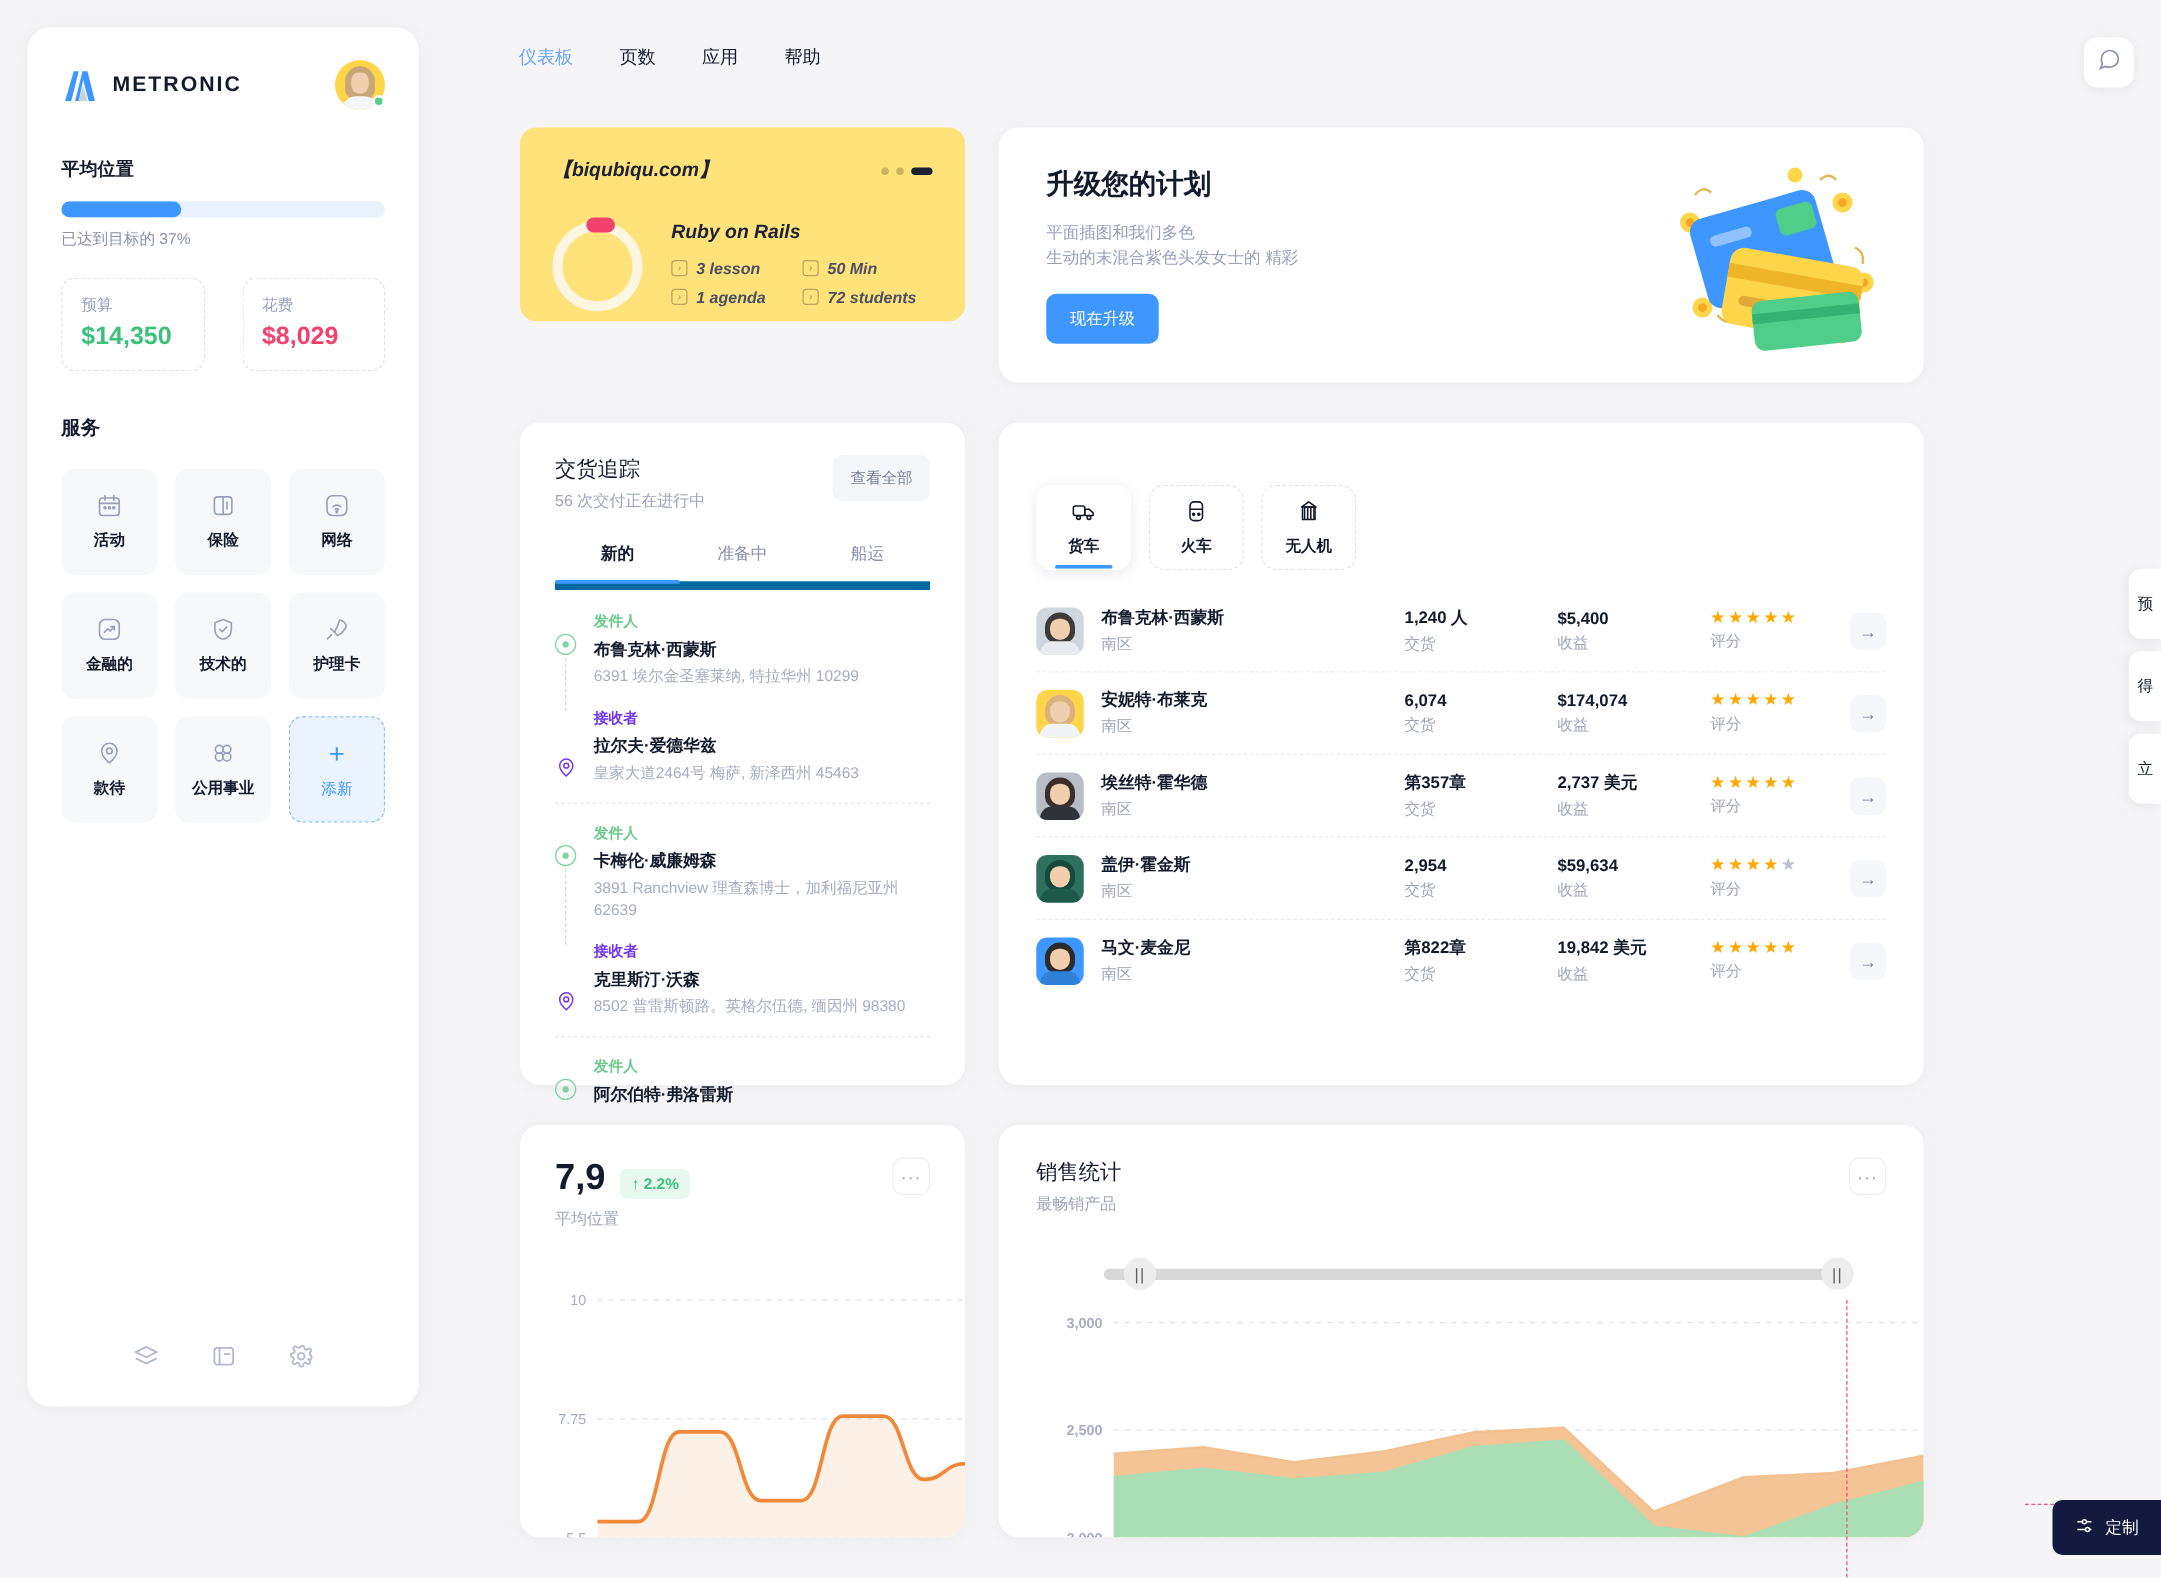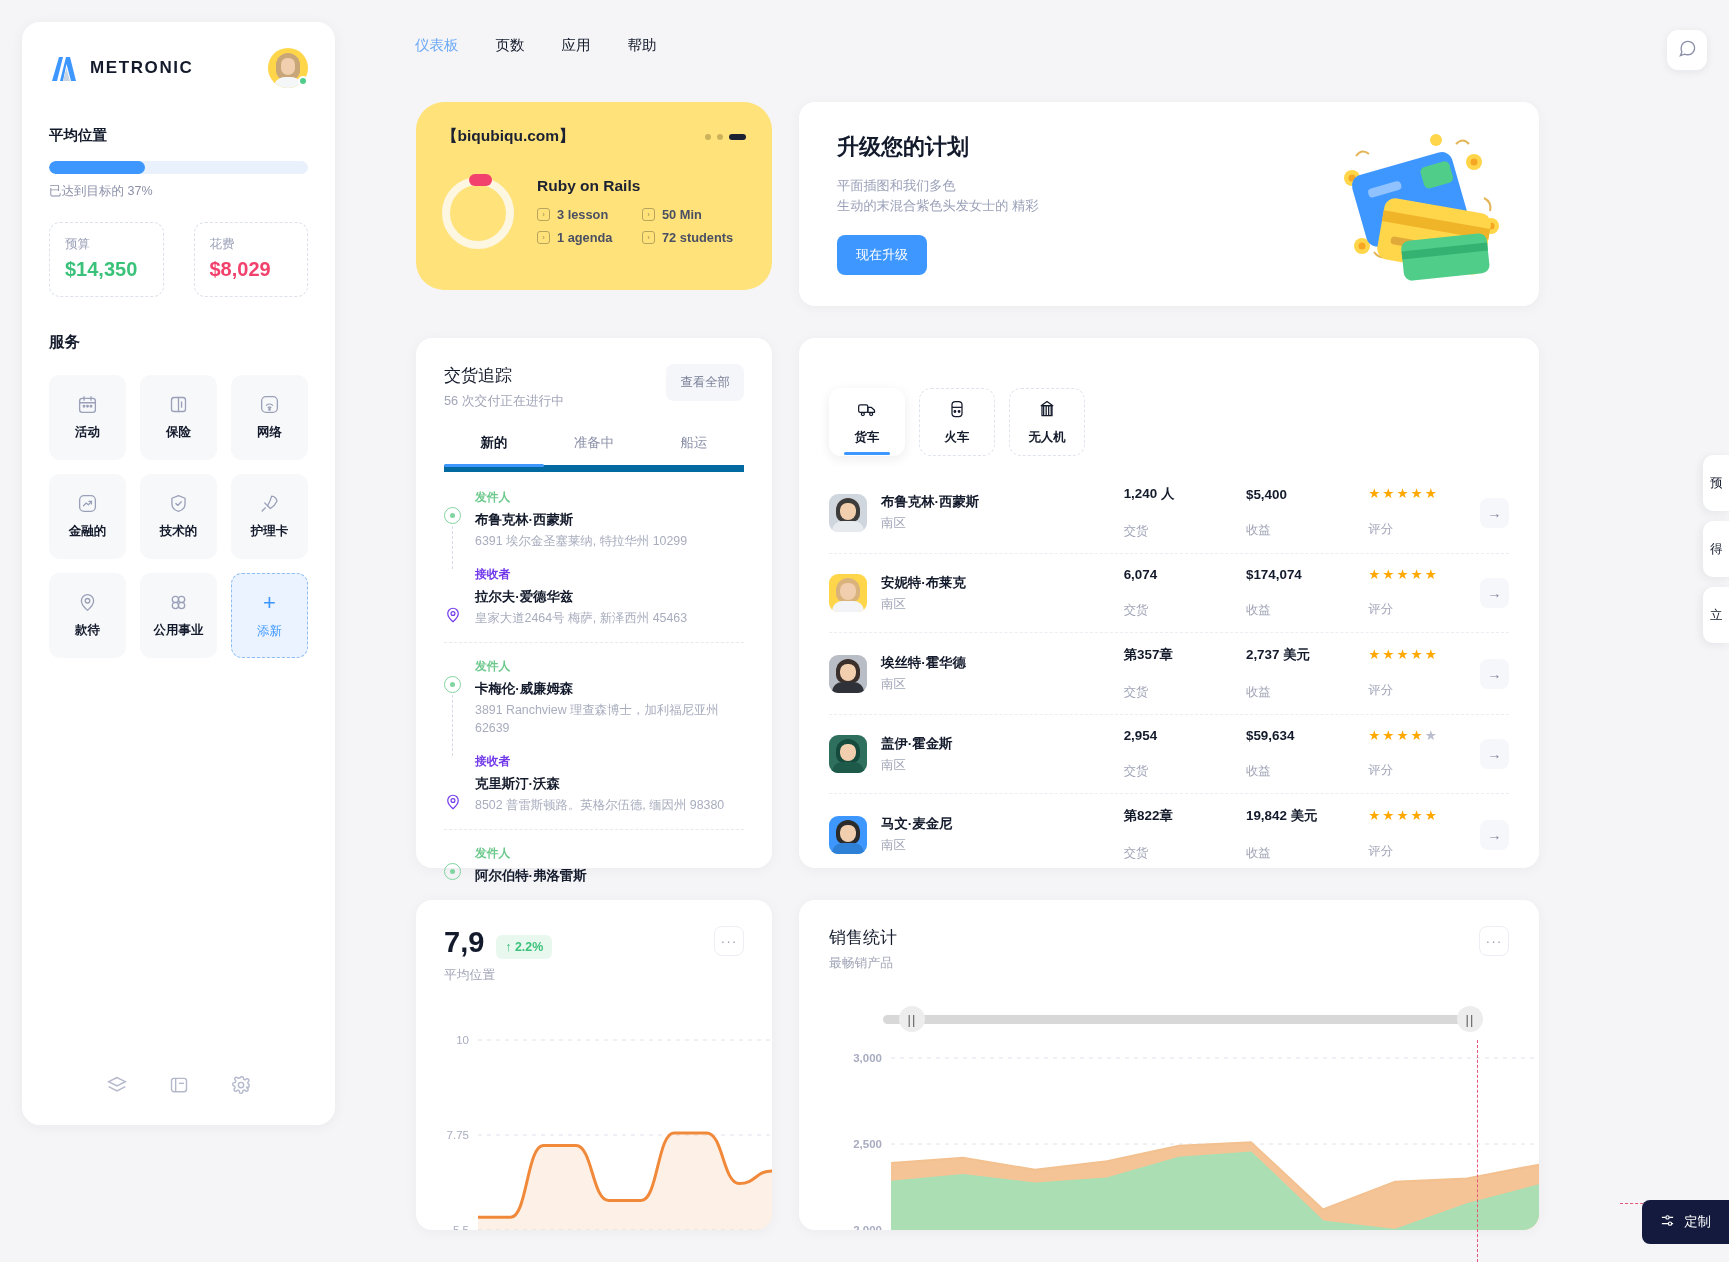--- a/index.html
+++ b/index.html
@@ -113,22 +113,22 @@
   .card {
     position: absolute; background: #fff; border-radius: 16px;
     box-shadow: 0 2px 14px rgba(20,30,60,.045);
   }
   .card-title { font-size: 17px; font-weight: normal; color: #131a2b; }
   .card-sub { font-size: 12.8px; color: #a1a5b7; margin-top: 6px; }
 
   
   .yellow-card {
     position: absolute; left: 416px; top: 102px;
-    width: 356px; height: 188px;
-    background: #ffe27a; border-radius: 28px; padding: 24px 26px;
+    width: 356px; height: 155px;
+    background: #ffe27a; border-radius: 13px; padding: 24px 26px; font-style: italic;
   }
   .yc-head { display: flex; justify-content: space-between; align-items: center; }
   .yc-title { font-size: 15.5px; font-weight: bold; color: #1b2132; }
   .yc-dots { display: flex; gap: 6px; align-items: center; }
   .yc-dots i { width: 6px; height: 6px; border-radius: 3px; background: #cdb25c; display:block;}
   .yc-dots i.wide { width: 17px; height: 6px; border-radius: 3px; background: #1b2132; }
   .yc-body { display: flex; gap: 23px; margin-top: 30px; align-items: flex-start; }
   .donut { position: relative; width: 72px; height: 72px; flex: none; }
   .donut .ring {
     position: absolute; inset: 0; border-radius: 50%;
@@ -229,21 +229,21 @@
     overflow: hidden; position: relative;
   }
   .ag-av .h { position:absolute; left:7px; top:4px; width:24px; height:24px; border-radius:12px 12px 8px 8px;}
   .ag-av .f { position:absolute; left:11px; top:9px; width:16px; height:17px; background:#f1cfae; border-radius:8px 8px 9px 9px;}
   .ag-av .b { position:absolute; left:3px; bottom:-2px; width:32px; height:13px; border-radius:10px 10px 0 0;}
   .ag-name-col { width: 250px; }
   .ag-name { font-size: 13.4px; font-weight: bold; color: #131a2b; }
   .ag-sub { font-size: 12.4px; color: #a1a5b7; margin-top: 4px; }
   .ag-col { width: 126px; }
   .ag-v { font-size: 13.4px; font-weight: bold; color: #131a2b; }
-  .ag-l { font-size: 12.4px; color: #a1a5b7; margin-top: 20px; }
+  .ag-l { font-size: 12.4px; color: #a1a5b7; margin-top: 4px; }
   .ag-stars { width: 115px; }
   .stars { display: flex; gap: 2px; }
   .st { color: #ffa800; font-size: 13.5px; line-height: 1; }
   .st.off { color: #b9bdcd; }
   .ag-arrow {
     margin-left: auto; width: 30px; height: 30px; border-radius: 8px; background: #f6f7fa;
     display: flex; align-items: center; justify-content: center; color: #7a8199;
     font-size: 14px; cursor: pointer;
   }
 

